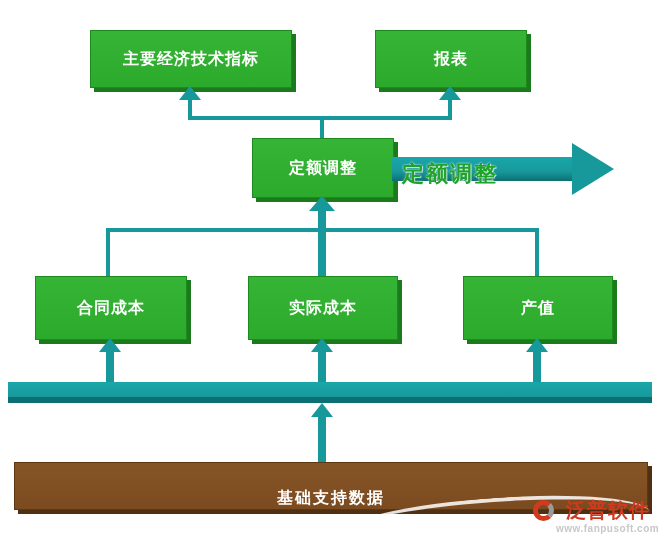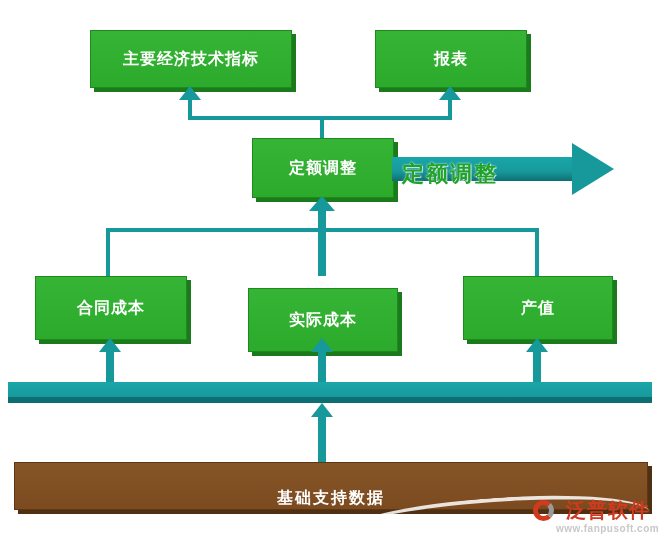--- a/index.html
+++ b/index.html
@@ -154,21 +154,21 @@
 
   <div class="arrowhead-up big" style="left:309px; top:196px;"></div>
   <div class="line" style="left:318px; top:210px; width:8px; height:66px;"></div>
   <div class="line" style="left:108px; top:228px; width:431px; height:4px;"></div>
   <div class="line" style="left:106px; top:228px; width:4px; height:48px;"></div>
   <div class="line" style="left:535px; top:228px; width:4px; height:48px;"></div>
 
   <div class="gbox" style="left:35px; top:276px; width:150px; height:62px;">
     <span>合同成本</span>
   </div>
-  <div class="gbox" style="left:248px; top:288px; width:148px; height:62px;">
+  <div class="gbox" style="left:248px; top:276px; width:148px; height:62px;">
     <span>实际成本</span>
   </div>
   <div class="gbox" style="left:463px; top:276px; width:148px; height:62px;">
     <span>产值</span>
   </div>
 
   <div class="arrowhead-up" style="left:99px; top:338px;"></div>
   <div class="line" style="left:106px; top:351px; width:8px; height:31px;"></div>
   <div class="arrowhead-up" style="left:311px; top:338px;"></div>
   <div class="line" style="left:318px; top:351px; width:8px; height:31px;"></div>

